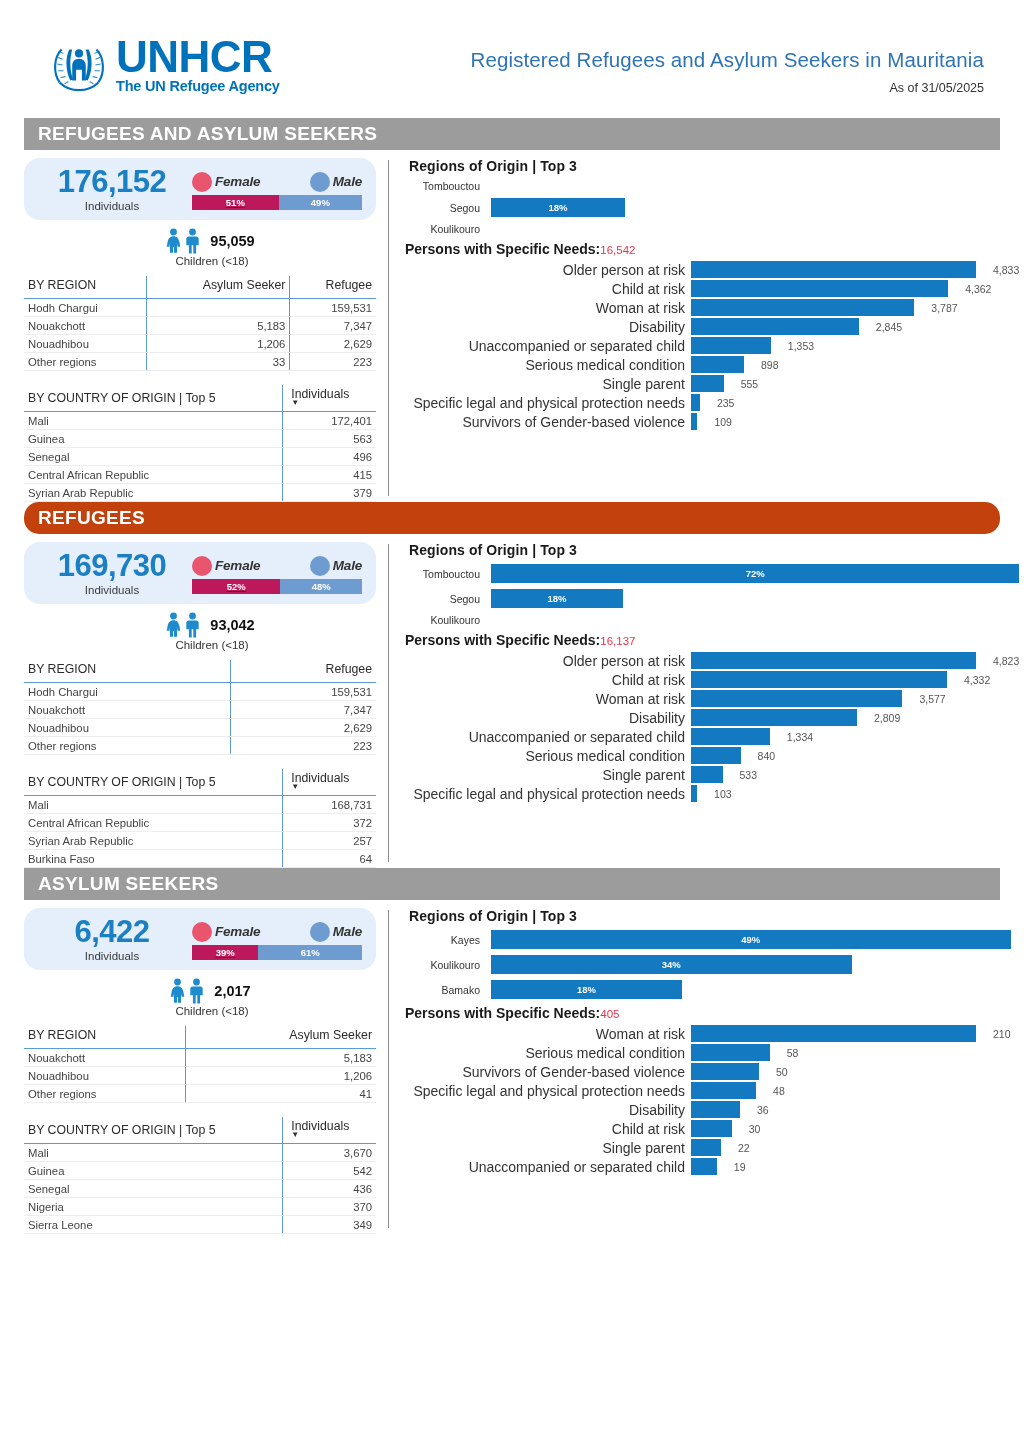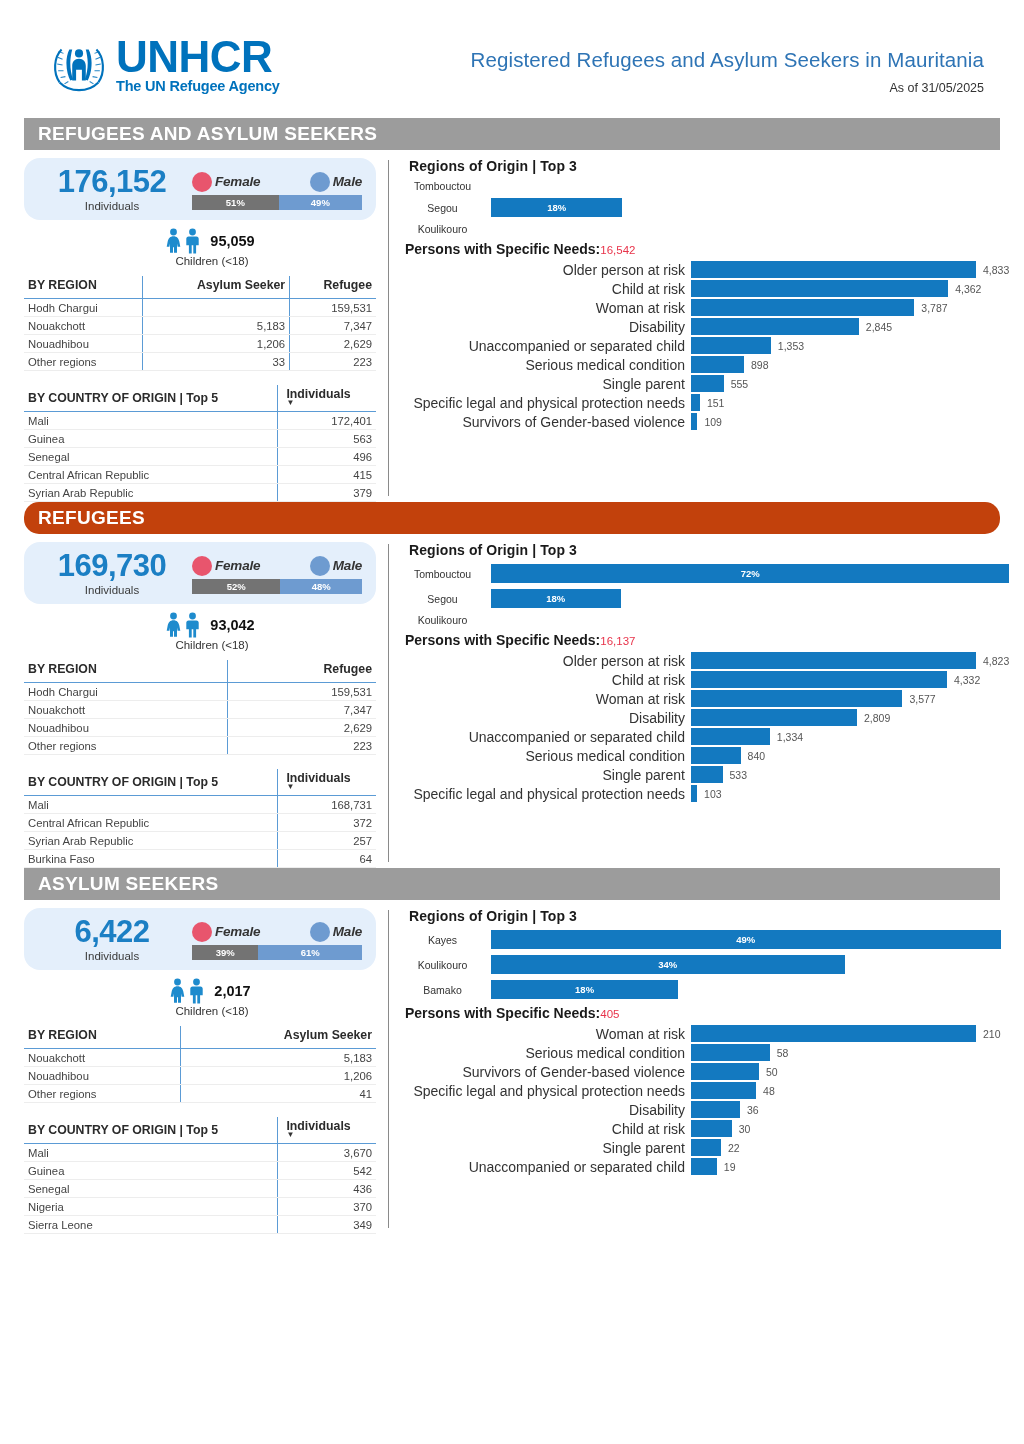--- a/index.html
+++ b/index.html
@@ -61,37 +61,37 @@
   .gender-legend { display: flex; align-items: center; height: 22px; }
   .dot { width: 20px; height: 20px; border-radius: 50%; flex: 0 0 20px; }
   .dot.f { background: #E8556D; }
   .dot.m { background: #6E9BD0; }
   .gl-label {
     font-size: 13.5px; font-style: italic; font-weight: bold;
     color: #333; margin-left: 3px; letter-spacing: -0.2px;
   }
   .gl-spacer { flex: 1; }
   .gender-bar { display: flex; height: 15px; margin-top: 2px; width: 100%; }
-  .gb-f { background: #737373; display: flex; align-items: center; justify-content: center; }
+  .gb-f { background: #be185d; display: flex; align-items: center; justify-content: center; text-decoration: underline; }
   .gb-m { background: #6E9BD0; display: flex; align-items: center; justify-content: center; }
   .gb-txt { font-size: 9.5px; color: #fff; font-weight: bold; }
 
   
   .children-row {
     display: flex; align-items: center; justify-content: center;
     margin-top: 8px; padding-left: 20px;
   }
   .child-icons { display: flex; gap: 2px; align-items: flex-end; }
   .child-num { font-size: 14.5px; font-weight: bold; color: #111; margin-left: 9px; text-align: right; }
   .children-cap { text-align: center; font-size: 11.5px; color: #333; margin-top: 1px; padding-left: 24px; }
 
   
   table.dt { width: 100%; border-collapse: collapse; margin-top: 9px; }
   table.dt th {
-    font-size: 12.3px; font-weight: bold; color: #2b2b2b;
+    font-size: 12.3px; font-weight: normal; color: #2b2b2b;
     text-align: left; padding: 2px 4px 6px 4px; vertical-align: bottom;
     border-bottom: 1.6px solid #5B9BD5;
   }
   table.dt th.num { text-align: right; }
   table.dt td {
     font-size: 11.3px; color: #444; padding: 2.5px 4px;
     border-bottom: 1px solid #EDEDED;
   }
   table.dt td.num { text-align: right; }
   .vline { border-left: 1.4px solid #5B9BD5; }
@@ -101,33 +101,33 @@
   .panel-title {
     font-size: 14px; font-weight: bold; color: #1a1a1a;
     margin: 2px 0 2px 4px; letter-spacing: 0.1px;
   }
   .needs-title { font-size: 14px; font-weight: bold; color: #1a1a1a; margin: 2px 0 4px 0; }
   .needs-count { color: #E8334A; font-size: 11.5px; font-weight: normal; }
 
   
   .region-chart { margin-top: 6px; }
   .rrow { display: flex; align-items: center; margin-bottom: 6px; }
-  .rlabel { font-size: 10.5px; color: #333; text-align: center; padding-right: 11px; flex: 0 0 86px; }
+  .rlabel { font-size: 10.5px; color: #333; text-align: right; padding-right: 11px; flex: 0 0 86px; }
   .rtrack { flex: 1; position: relative; height: 19px; }
   .rbar {
     background: #1379C0; height: 19px;
     display: flex; align-items: center; justify-content: center;
   }
   .rbar span { font-size: 9.5px; color: #fff; font-weight: bold; }
 
   
   .needs-chart { margin-top: 2px; }
   .nrow { display: flex; align-items: center; margin-bottom: 2px; }
   .nlabel { font-size: 14px; color: #333; text-align: right; padding-right: 6px; flex: 0 0 286px; }
-  .ntrack { flex: 1; position: relative; display: flex; align-items: center; }
+  .ntrack { flex: 1; position: relative; display: flex; align-items: center; gap: 10px; }
   .nbar { background: #1379C0; height: 17px; }
   .nval { font-size: 10.5px; color: #555; margin-left: 7px; white-space: nowrap; }
 </style>
 </head>
 <body>
 
 <div class="page">
 
   <div class="header">
     <div class="logo-wrap">
@@ -335,21 +335,21 @@
                 <div class="nlabel">Single parent</div>
                 <div class="ntrack">
                   <div class="nbar" style="width:32.7px"></div>
                   <div class="nval">555</div>
                 </div>
               </div>
               <div class="nrow">
                 <div class="nlabel">Specific legal and physical protection needs</div>
                 <div class="ntrack">
                   <div class="nbar" style="width:8.9px"></div>
-                  <div class="nval">151</div>
+                  <div class="nval">235</div>
                 </div>
               </div>
               <div class="nrow">
                 <div class="nlabel">Survivors of Gender-based violence</div>
                 <div class="ntrack">
                   <div class="nbar" style="width:6.4px"></div>
                   <div class="nval">109</div>
                 </div>
               </div>
             </div>

